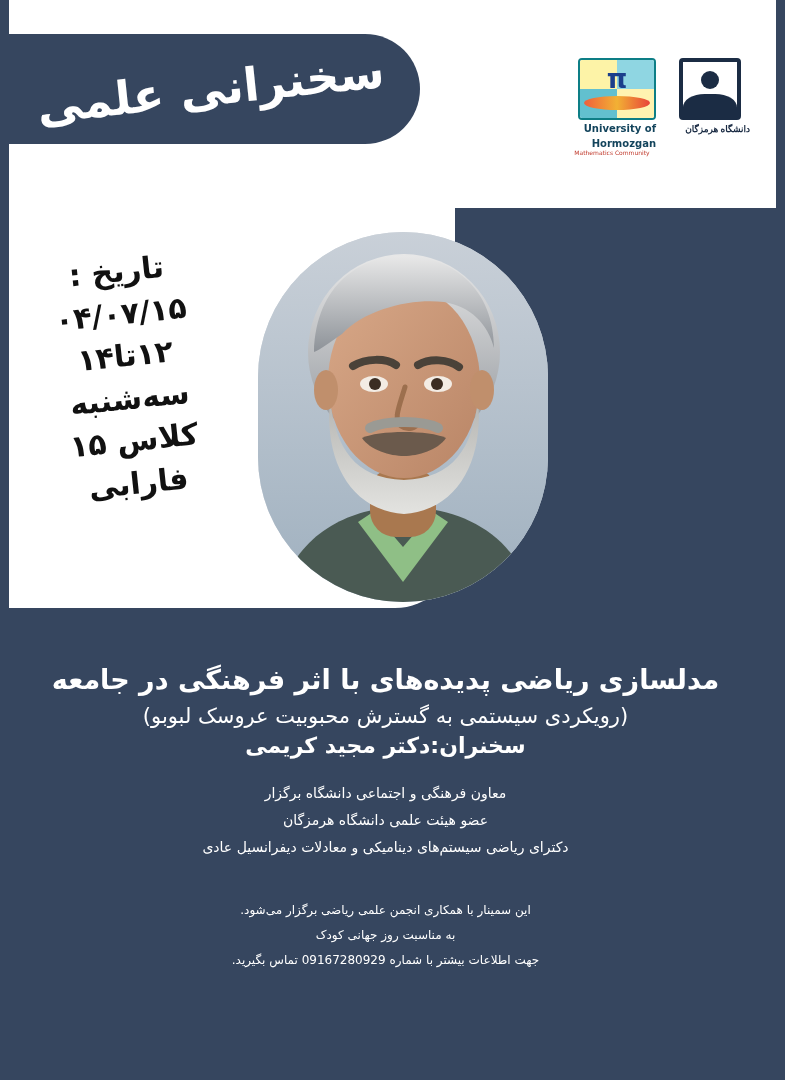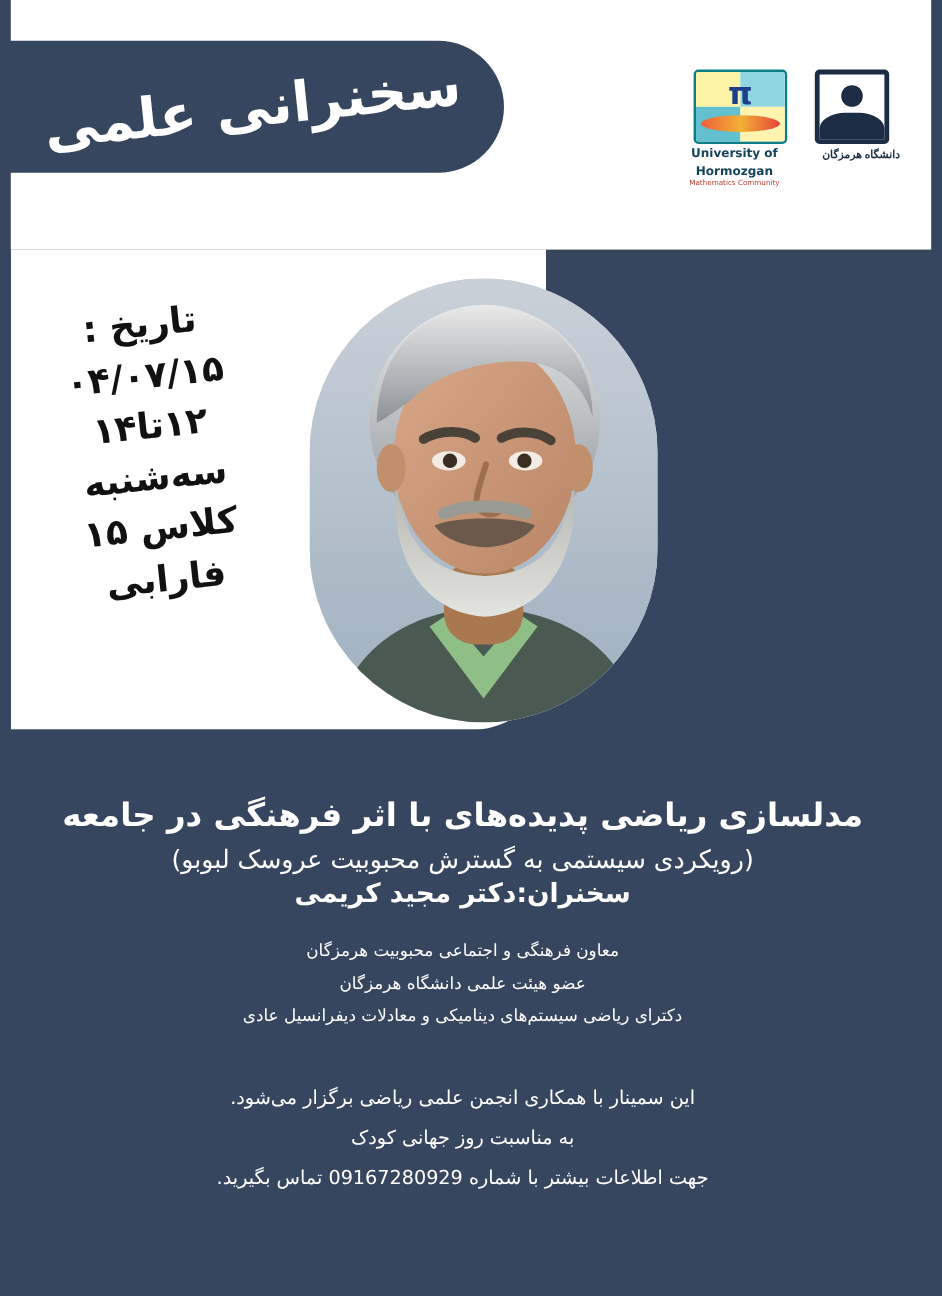--- a/index.html
+++ b/index.html
@@ -139,21 +139,21 @@
     line-height: 1;
   }
   .logo-math .swoosh {
     position: absolute;
     bottom: 8px; left: 4px; right: 4px;
     height: 14px;
     background: linear-gradient(90deg, #ef5f3c 0%, #f2b134 50%, #e8443a 100%);
     border-radius: 50%;
   }
   .logo-math .t1 {
-    font-size: 10px; color:#13445c; font-weight:bold; text-align:center; margin-top:3px; line-height:1.15;
+    font-size: 10px; color:#13445c; font-weight:bold; text-align:right; margin-top:3px; line-height:1.15;
     direction: ltr;
   }
   .logo-math .t2 {
     font-size: 6px; color:#c0392b; text-align:center; line-height:1.2;
     direction: ltr;
   }
 
   
   .hero {
     position: absolute;
@@ -234,21 +234,21 @@
     font-size: 22px;
     font-weight: bold;
     margin-bottom: 22px;
   }
   .affil {
     font-size: 14px;
     line-height: 1.95;
     margin-bottom: 36px;
   }
   .notes {
-    font-size: 16px;
+    font-size: 12px;
     line-height: 2.1;
   }
 </style>
 </head>
 <body>
 
 <div class="poster">
 
   <div class="top-band"></div>
 
@@ -347,21 +347,21 @@
     </svg>
   </div>
 
   <div class="lower"></div>
 
   <div class="lower-inner">
     <div class="talk-title">مدلسازی ریاضی پدیده‌های با اثر فرهنگی در جامعه</div>
     <div class="talk-subtitle">(رویکردی سیستمی به گسترش محبوبیت عروسک لبوبو)</div>
     <div class="speaker">سخنران:دکتر مجید کریمی</div>
     <div class="affil">
-      <div>معاون فرهنگی و اجتماعی محبوبیت هرمزگان</div>
+      <div>معاون فرهنگی و اجتماعی دانشگاه برگزار</div>
       <div>عضو هیئت علمی دانشگاه هرمزگان</div>
       <div>دکترای ریاضی سیستم‌های دینامیکی و معادلات دیفرانسیل عادی</div>
     </div>
     <div class="notes">
       <div>این سمینار با همکاری انجمن علمی ریاضی برگزار می‌شود.</div>
       <div>به مناسبت روز جهانی کودک</div>
       <div>جهت اطلاعات بیشتر با شماره 09167280929 تماس بگیرید.</div>
     </div>
   </div>
 

